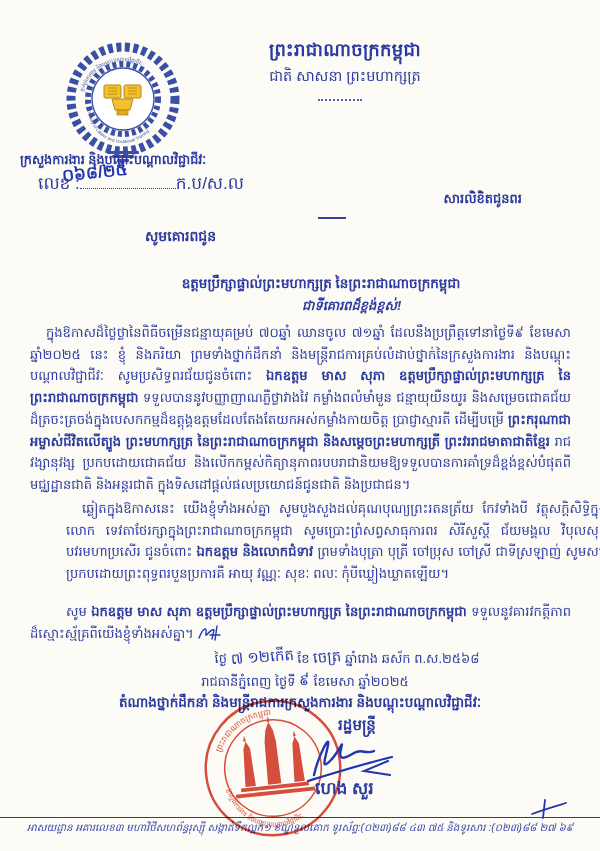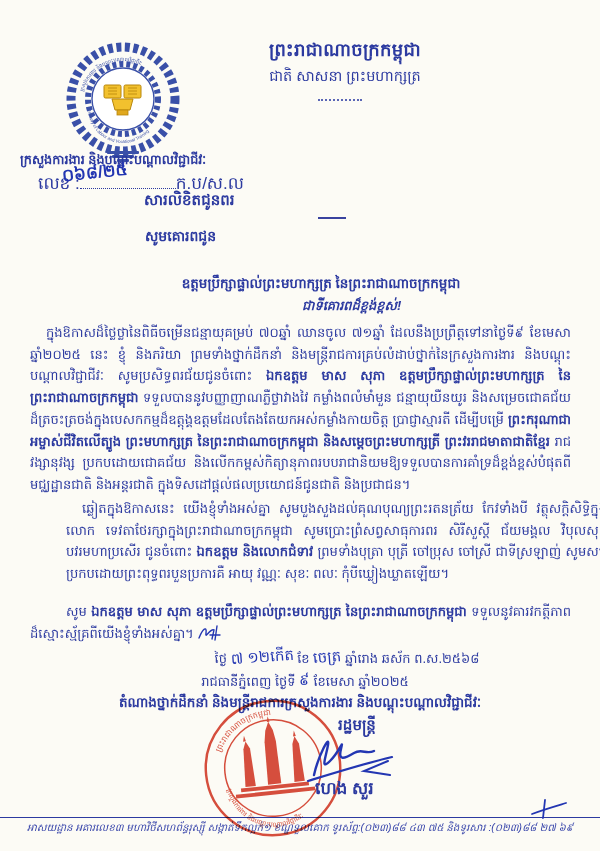--- a/index.html
+++ b/index.html
@@ -16,21 +16,21 @@
   .kingdom{left:180px;top:38px;width:330px;font-size:18px;font-weight:bold;letter-spacing:.3px;}
   .motto{left:180px;top:67px;width:330px;font-size:14.5px;}
   .hdr-div{left:318px;top:99px;width:44px;height:3px;border-top:2px dotted #5a66b5;}
   .logo-wrap{left:60px;top:42px;width:126px;height:122px;}
   
   .ministry{left:20px;top:151px;font-size:12.8px;font-weight:bold;}
   .refline{left:38px;top:172px;font-size:17px;text-align:right;}
   .dotted{display:inline-block;width:96px;height:12px;border-bottom:1.2px dotted #2c3aa0;vertical-align:baseline;}
   .ref-hw{left:62px;top:161px;font-size:17px;transform:rotate(-6deg);font-weight:bold;color:#2336b2;}
   
-  .doc-title{left:144px;top:190px;width:364px;font-size:15px;font-weight:bold;text-align:left;}
+  .doc-title{left:158px;top:190px;width:364px;font-size:13px;font-weight:bold;text-align:right;}
   .title-div{left:318px;top:217px;width:28px;border-top:2px solid #39439f;}
   .salute{left:145px;top:227px;width:360px;font-size:14px;font-weight:bold;}
   .rname{left:142px;top:250px;width:360px;font-size:15.5px;font-weight:bold;text-align:center;}
   .rpos{left:30px;top:275px;width:582px;font-size:13.5px;font-weight:bold;text-align:center;}
   .honor{right:38px;top:297px;width:260px;font-size:13px;font-weight:bold;font-style:italic;text-align:left;}
   
   .para{left:30px;width:541px;font-size:13.1px;line-height:21.7px;text-align:justify;}
   .p1{top:322px;text-indent:16px;}
   .p2{top:498px;text-indent:16px;margin-left:36px;}
   .p3{top:601px;text-indent:36px;}

